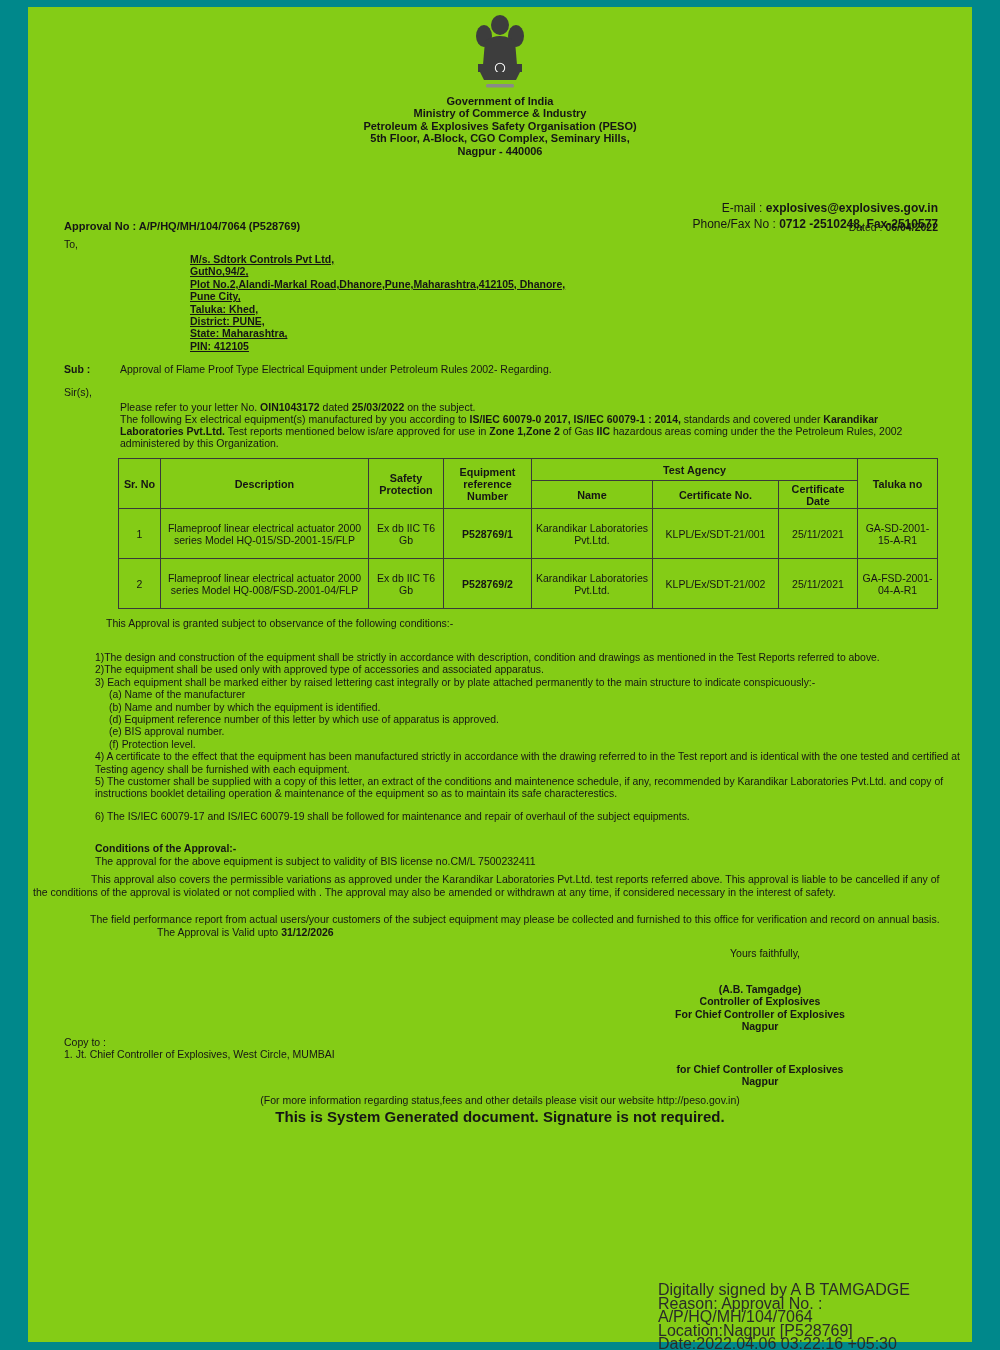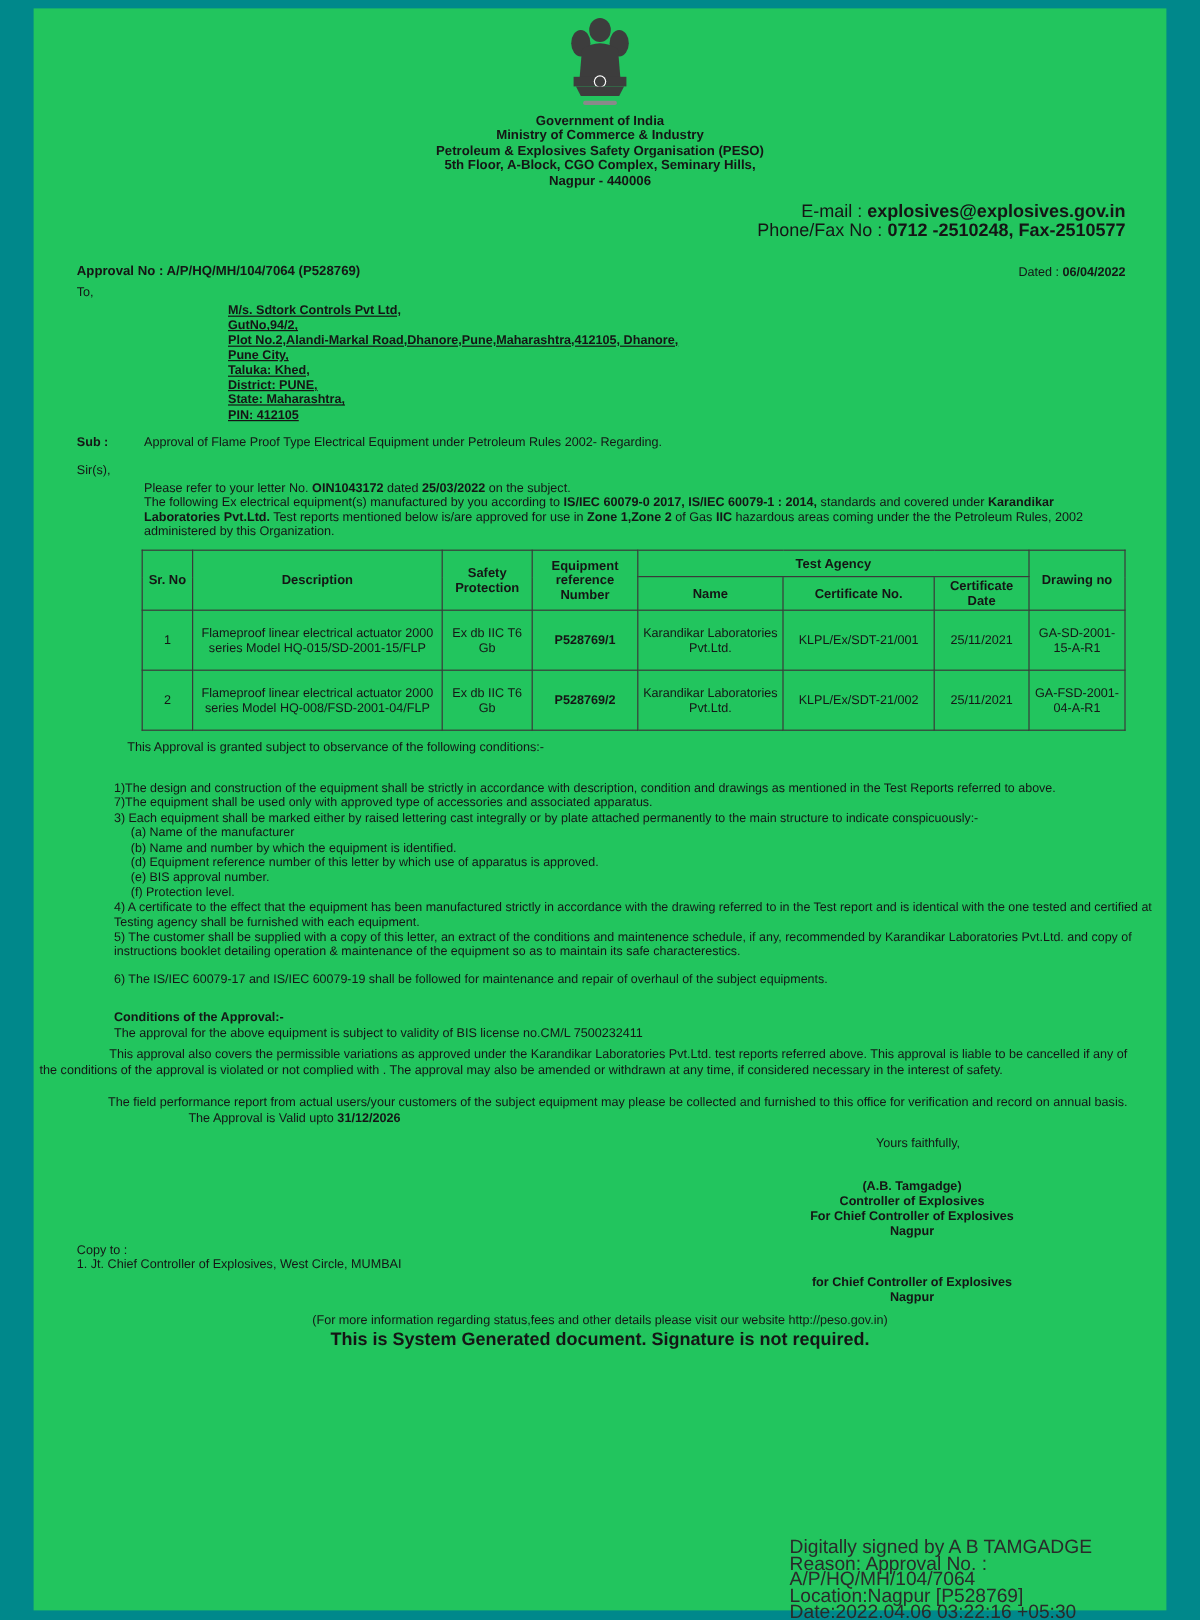--- a/index.html
+++ b/index.html
@@ -1,25 +1,25 @@
 <!DOCTYPE html>
 <html><head>
 <meta charset="utf-8">
 <style>
   html,body { margin:0; padding:0; }
   body {
     width:1000px; height:1350px; position:relative; overflow:hidden;
     background:#00888B; color:#151515;
     font-family:"Liberation Sans", sans-serif; font-size:10.5px;
   }
-  .page { position:absolute; left:28px; top:7px; width:944px; height:1335px; background:#22c55e; }
+  .page { position:absolute; left:28px; top:7px; width:944px; height:1335px; background:#84cc16; }
   .abs { position:absolute; }
   .b { font-weight:bold; }
   .hdr-block { width:100%; text-align:center; font-weight:bold; font-size:11px; line-height:12.4px; }
-  .contact { text-align:right; font-size:15px; line-height:15.5px; }
+  .contact { text-align:right; font-size:12px; line-height:15.5px;margin-top:32px; }
   .addr { font-weight:bold; line-height:12.4px;text-decoration:underline; }
   .intro { width:824px; line-height:12.2px; }
   table.approval { border-collapse:collapse; table-layout:fixed; width:819px; font-size:10.5px; }
   table.approval th, table.approval td {
     border:1px solid #3a3a3a; text-align:center; vertical-align:middle; padding:1px 3px;
     overflow:hidden; word-wrap:break-word;
   }
   table.approval th { font-weight:bold; font-size:10.8px; }
   td.desc { text-align:left; padding-left:5px; }
   .conds { width:873px; line-height:12.4px; font-size:10.4px; }
@@ -103,21 +103,21 @@
         <col style="width:79px">
         <col style="width:80px">
     </colgroup>
     <thead>
       <tr style="height:22px">
         <th rowspan="2">Sr. No</th>
         <th rowspan="2">Description</th>
         <th rowspan="2">Safety Protection</th>
         <th rowspan="2">Equipment reference Number</th>
         <th colspan="3">Test Agency</th>
-        <th rowspan="2">Drawing no</th>
+        <th rowspan="2">Taluka no</th>
       </tr>
       <tr style="height:28px">
         <th>Name</th>
         <th>Certificate No.</th>
         <th>Certificate Date</th>
       </tr>
     </thead>
     <tbody>
       <tr style="height:50px">
         <td>1</td>
@@ -139,21 +139,21 @@
         <td>25/11/2021</td>
         <td>GA-FSD-2001-04-A-R1</td>
       </tr>
     </tbody>
   </table>
 
   <div class="abs" style="top:610px; left:35px;margin-left:43px;">This Approval is granted subject to observance of the following conditions:-</div>
 
   <div class="abs conds" style="top:645px; left:67px;">
     <div>1)The design and construction of the equipment shall be strictly in accordance with description, condition and drawings as mentioned in the Test Reports referred to above.</div>
-    <div>7)The equipment shall be used only with approved type of accessories and associated apparatus.</div>
+    <div>2)The equipment shall be used only with approved type of accessories and associated apparatus.</div>
     <div>3) Each equipment shall be marked either by raised lettering cast integrally or by plate attached permanently to the main structure to indicate conspicuously:-</div>
     <div class="c-sub">(a) Name of the manufacturer</div>
     <div class="c-sub">(b) Name and number by which the equipment is identified.</div>
     <div class="c-sub">(d) Equipment reference number of this letter by which use of apparatus is approved.</div>
     <div class="c-sub">(e) BIS approval number.</div>
     <div class="c-sub">(f) Protection level.</div>
     <div>4) A certificate to the effect that the equipment has been manufactured strictly in accordance with the drawing referred to in the Test report and is identical with the one tested and certified at Testing agency shall be furnished with each equipment.</div>
     <div>5) The customer shall be supplied with a copy of this letter, an extract of the conditions and maintenence schedule, if any, recommended by Karandikar Laboratories Pvt.Ltd. and copy of instructions booklet detailing operation &amp; maintenance of the equipment so as to maintain its safe characterestics.</div>
     <div class="c-gap">6) The IS/IEC 60079-17 and IS/IEC 60079-19 shall be followed for maintenance and repair of overhaul of the subject equipments.</div>
   </div>

